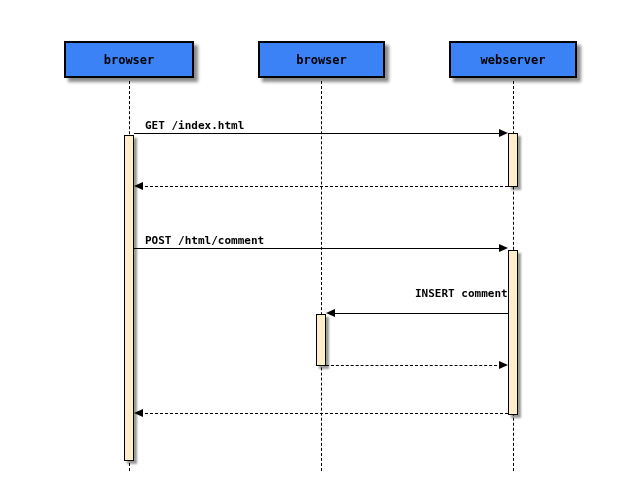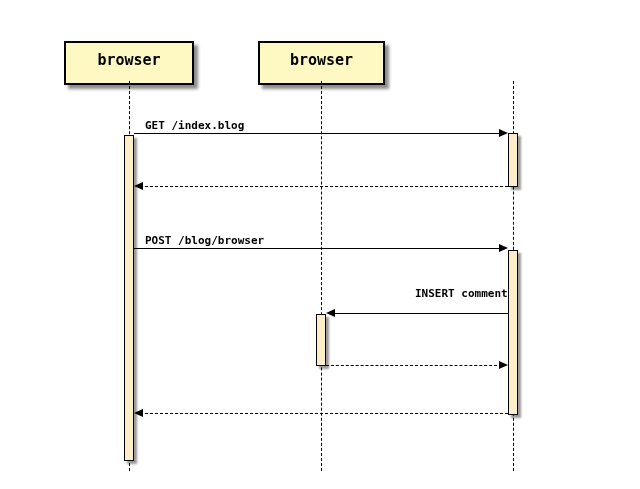--- a/index.html
+++ b/index.html
@@ -12,28 +12,28 @@
     width: 640px;
     height: 489px;
     background: #ffffff;
     overflow: hidden;
     font-family: "DejaVu Sans Mono", monospace;
   }
   
   .pbox {
     position: absolute;
     top: 41px;
-    height: 44px;
-    background: #fef9c3;
+    height: 37px;
+    background: #3b82f6;
     border: 2px solid #000000;
     box-sizing: border-box;
     box-shadow: 4px 4px 3px rgba(0,0,0,0.45);
     text-align: center;
     line-height: 34px;
-    font-size: 15px;
+    font-size: 12px;
     font-weight: bold;
     color: #000000;
   }
   .pbox.browser   { left: 64px;  width: 130px; }
   .pbox.database  { left: 258px; width: 127px; }
   .pbox.webserver { left: 449px; width: 128px; }
 
   
   .lifeline {
     position: absolute;
@@ -109,38 +109,41 @@
 <body>
 
 <div class="canvas">
 
   <div class="pbox browser">
     <span>browser</span>
   </div>
   <div class="pbox database">
     <span>browser</span>
   </div>
+  <div class="pbox webserver">
+    <span>webserver</span>
+  </div>
 
   <div class="lifeline browser"></div>
   <div class="lifeline database"></div>
   <div class="lifeline webserver"></div>
 
   <div class="activation act-browser"></div>
   <div class="activation act-webserver-1"></div>
   <div class="activation act-webserver-2"></div>
   <div class="activation act-database"></div>
 
-  <div class="msg-label l1">GET /index.blog</div>
+  <div class="msg-label l1">GET /index.html</div>
   <div class="msg-line m1"></div>
   <div class="arr right a1"></div>
 
   <div class="msg-line dashed m2"></div>
   <div class="arr left a2"></div>
 
-  <div class="msg-label l3">POST /blog/browser</div>
+  <div class="msg-label l3">POST /html/comment</div>
   <div class="msg-line m3"></div>
   <div class="arr right a3"></div>
 
   <div class="msg-label l4">INSERT comment</div>
   <div class="msg-line m4"></div>
   <div class="arr left a4"></div>
 
   <div class="msg-line dashed m5"></div>
   <div class="arr right a5"></div>
 

